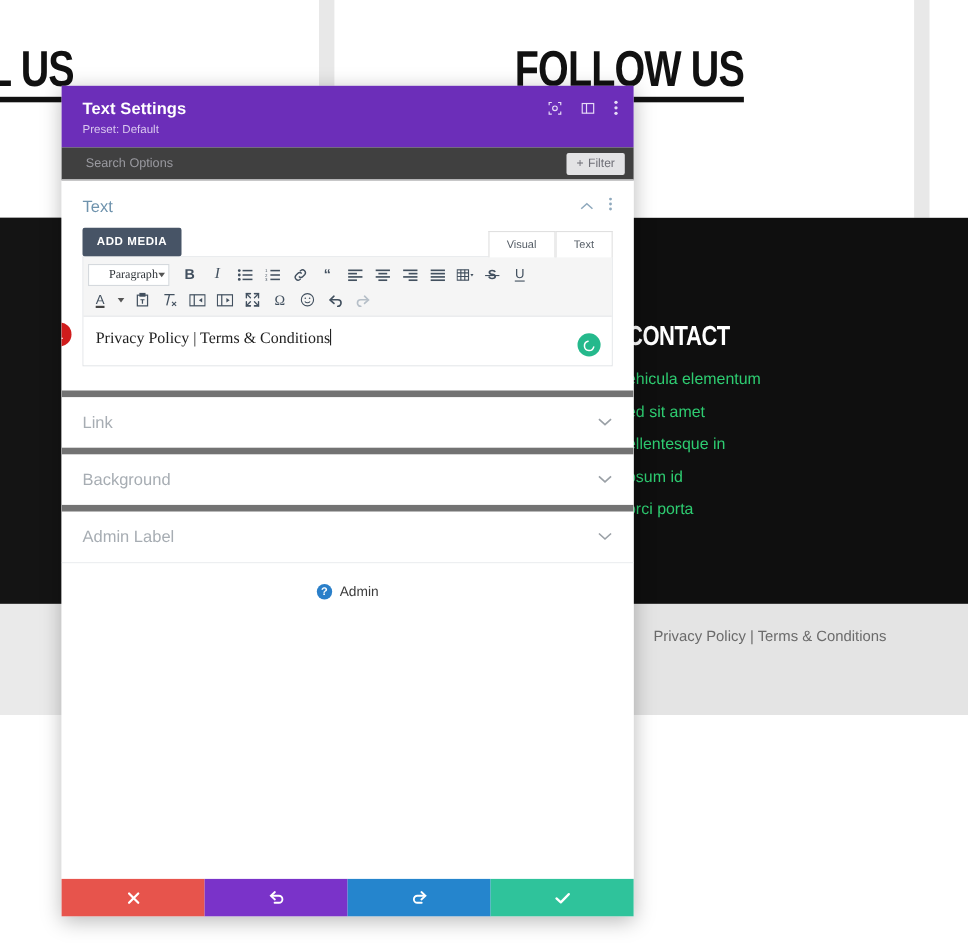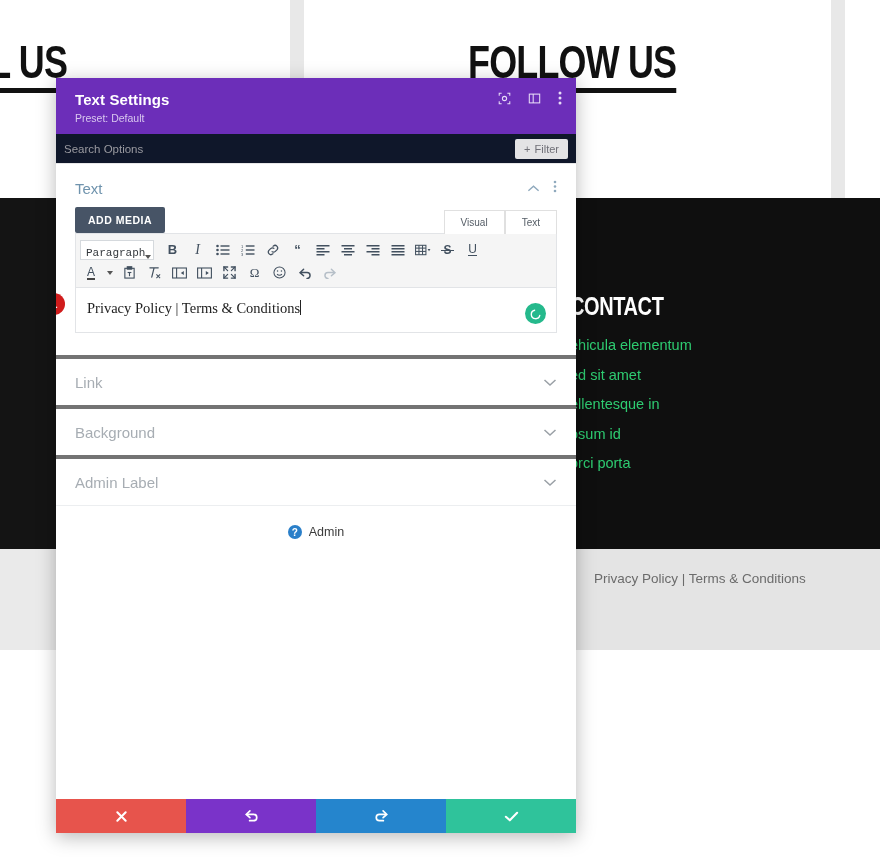--- a/index.html
+++ b/index.html
@@ -79,22 +79,22 @@
   .header-icons .hicon { color: #e7dcf7; cursor: pointer; display: flex; align-items: center; }
 
   .modal-tabs { background: #7b3ec7; display: flex; height: 29px; }
   .modal-tabs .tab {
     color: #ffffff; font-size: 12px; font-weight: 700;
     padding: 0 17px; display: flex; align-items: center; cursor: pointer;
   }
   .modal-tabs .tab.active { background: #8d4ade; }
 
   .search-bar {
-    background: #0f172a; height: 30px; display: flex; align-items: center;
-    padding: 0 8px 0 8px; border-bottom: 1px solid #e7e7e8; position: relative;
+    background: #404040; height: 30px; display: flex; align-items: center;
+    padding: 0 8px 0 22px; border-bottom: 1px solid #e7e7e8; position: relative;
   }
   .search-input {
     border: none; background: transparent; outline: none;
     font-size: 11.5px; color: #8a8a8f; font-family: "Liberation Sans", sans-serif;
     flex: 1;
   }
   .search-input::placeholder { color: #9a9aa0; }
   .filter-btn {
     background: #e3e3e5; color: #6f6f77; font-size: 11px;
     padding: 4px 9px; border: none; cursor: pointer; border-radius: 2px;
@@ -134,23 +134,23 @@
     padding: 4px 4px 3px 4px;
   }
   .tb-row { display: flex; align-items: center; flex-wrap: nowrap; height: 23px; }
   .tb-btn {
     width: 25px; height: 22px; display: flex; align-items: center; justify-content: center;
     color: #42505f; cursor: pointer; font-size: 12px;
   }
   .tb-btn.dim { color: #b6bfc8; }
   .tb-select {
     height: 20px; width: 74px; border: 1px solid #d5d9dd; background: #fff;
-    font-size: 11px; color: #32373c; display: flex; align-items: flex-end;
-    padding: 0 5px; margin-right: 6px; cursor: pointer; justify-content: space-between;
-    font-family: Liberation Mono, monospace;
+    font-size: 11px; color: #32373c; display: flex; align-items: center;
+    padding: 0 18px; margin-right: 6px; cursor: pointer; justify-content: space-between;
+    font-family: Liberation Serif, serif;
   }
   .caret-sm { border-left: 3.5px solid transparent; border-right: 3.5px solid transparent; border-top: 4px solid #555; }
 
   .editor-content {
     min-height: 44px; padding: 11px 11px 13px 11px; position: relative;
     background: #ffffff;
   }
   .editor-text {
     font-family: "Liberation Serif", serif; font-size: 14.5px; color: #222222;
     line-height: 1.3; display: inline;
@@ -168,21 +168,21 @@
   .step-badge {
     position: absolute; left: -33px; top: 5px;
     width: 22px; height: 22px; border-radius: 50%; background: #d01c1c;
     color: #ffffff; font-size: 12px; font-weight: 700;
     display: flex; align-items: center; justify-content: center; z-index: 6;
   }
 
   .accordion { margin-top: 22px; }
   .acc-row {
     display: flex; align-items: center; justify-content: space-between;
-    padding: 14px 19px; border-top: 4px solid #737373;
+    padding: 14px 19px; border-top: 6px solid #737373;
     cursor: pointer;
   }
   .acc-row:last-child { border-bottom: 1px solid #eceef0; }
   .acc-label { color: #a7adb3; font-size: 15px; }
   .acc-chevron { color: #9aa0a6; }
 
   .help-row { display: flex; align-items: center; justify-content: center; gap: 7px; padding: 19px 0; }
   .help-icon {
     width: 14px; height: 14px; border-radius: 50%; background: #2a7fc9;
     color: #fff; font-size: 10px; font-weight: 700;

